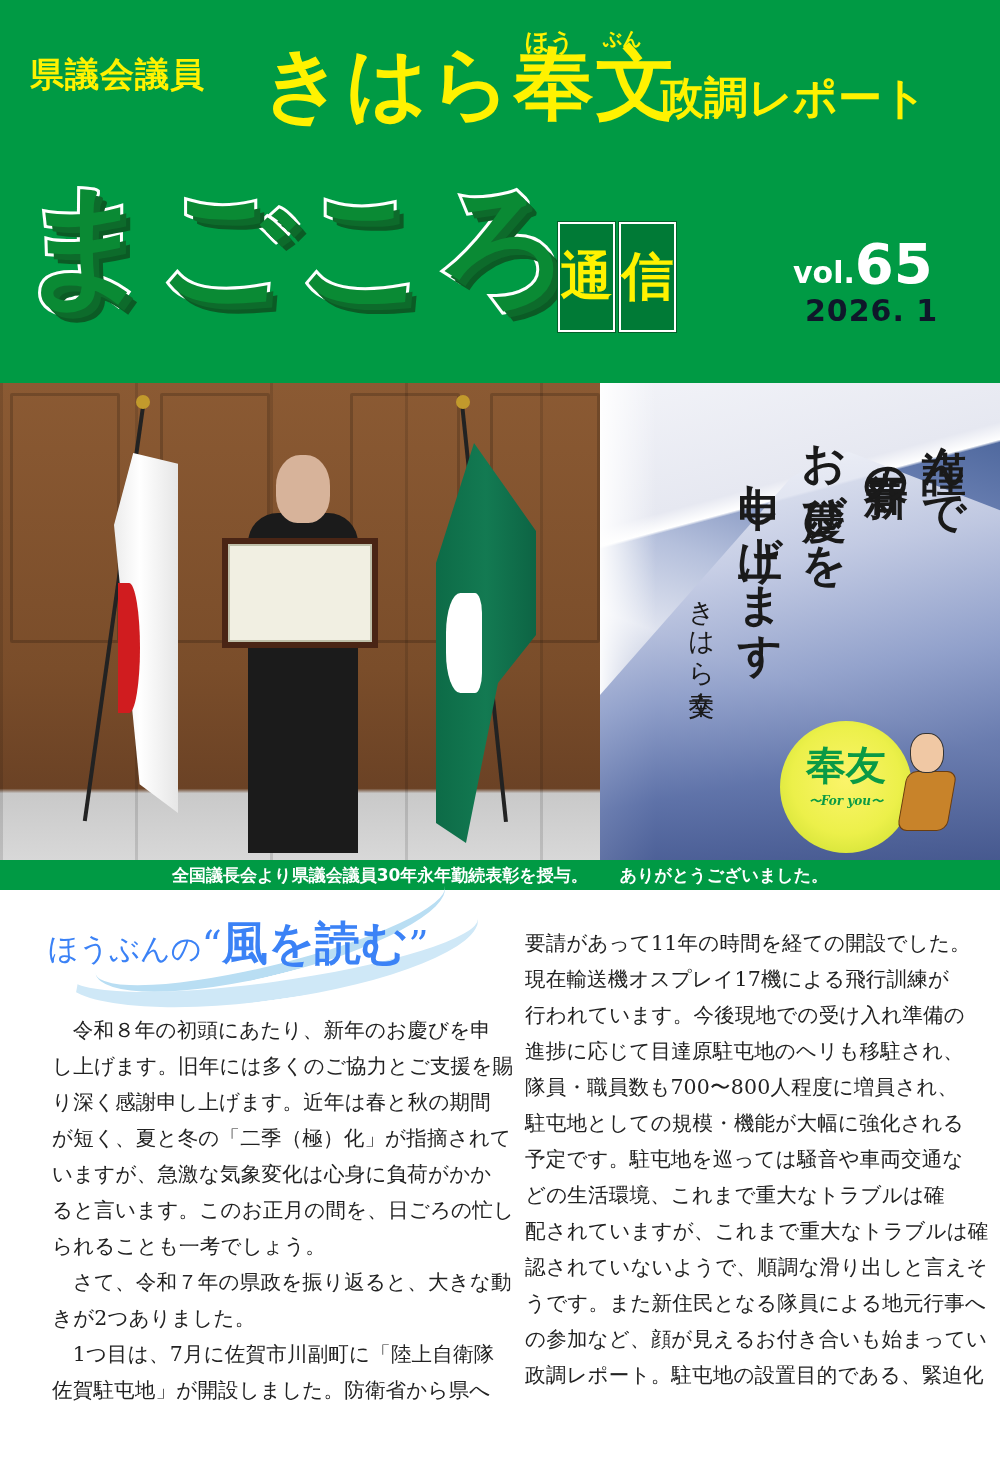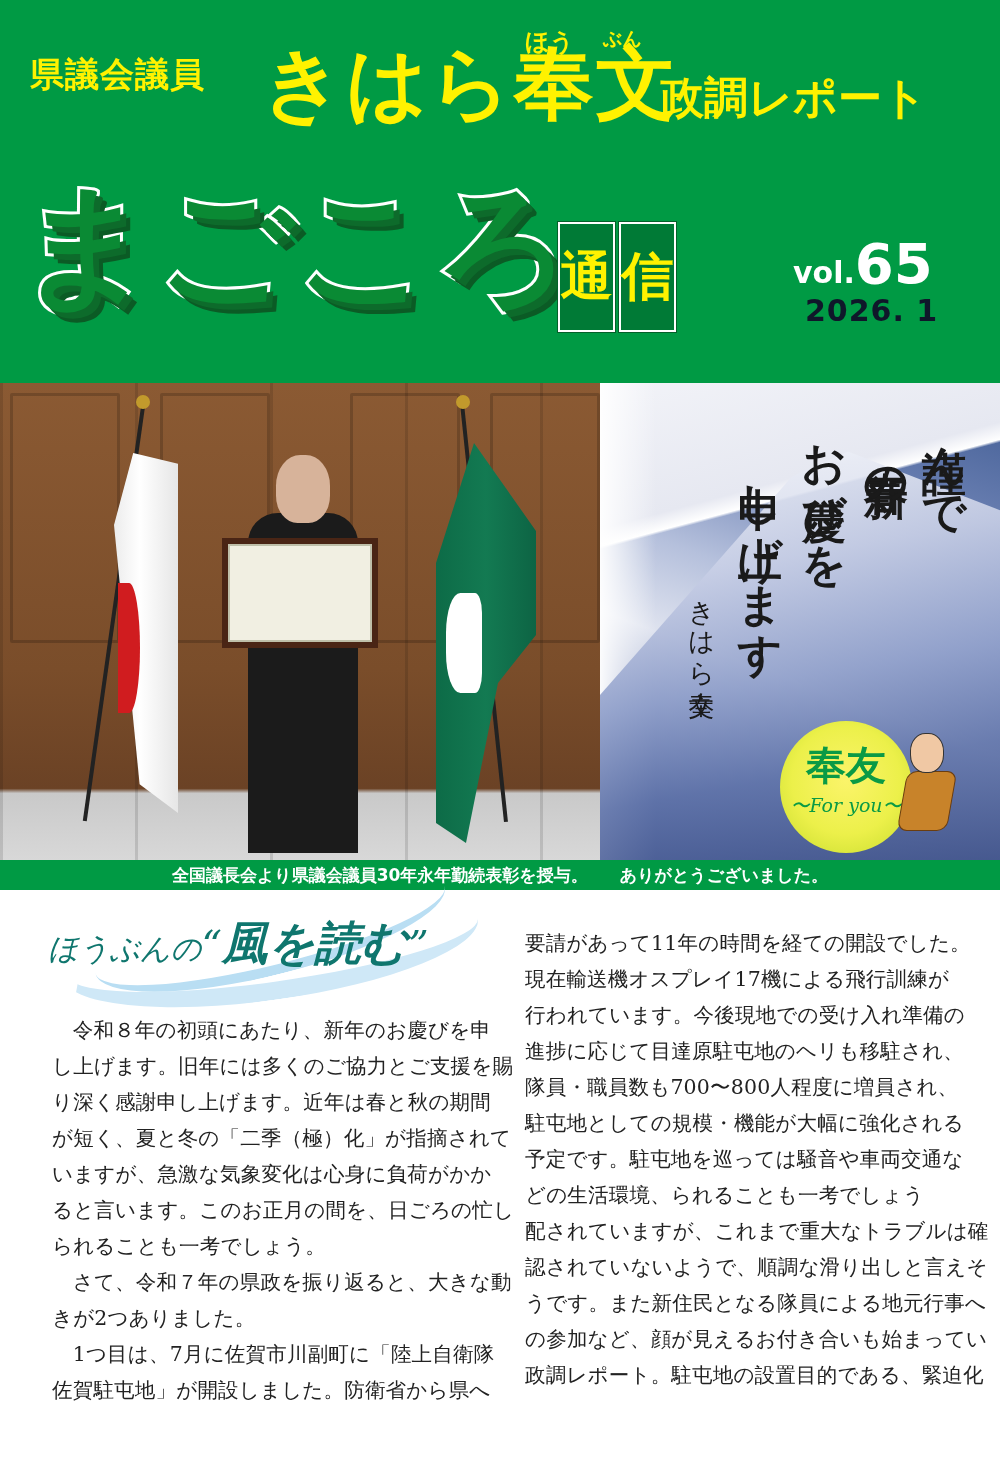--- a/index.html
+++ b/index.html
@@ -135,22 +135,23 @@
   .hotomo-badge {
     position: absolute; left: 780px; top: 338px; width: 132px; height: 132px; border-radius: 50%;
     background: radial-gradient(circle at 50% 45%, #fbf46a 0%, #ecf04a 55%, #c5db2c 100%);
     text-align: center;
   }
   .hotomo-title {
     display: block; margin-top: 24px; font-size: 40px; font-weight: bold; color: #0a9a45;
     font-family: "DejaVu Serif", serif; line-height: 1;
   }
   .hotomo-sub {
-    display: block; margin-top: 8px; font-size: 19px; font-style: italic; color: #0a9a45;
+    display: block; margin-top: 8px; font-size: 12px; font-style: italic; color: #0a9a45;
     font-family: "DejaVu Serif", serif;
+    font-weight: bold;
   }
   .mascot {
     position: absolute; left: 896px; top: 350px; width: 70px; height: 100px;
   }
   .mascot-head { position: absolute; left: 14px; top: 0; width: 34px; height: 40px; background: #f0c8a4; border-radius: 45%; border: 1px solid #333; }
   .mascot-body { position: absolute; left: 6px; top: 38px; width: 50px; height: 60px; background: #c8832a; border-radius: 10px; transform: skewX(-10deg); border: 1px solid #6a3d10; }
 
   
   .caption-band {
     position: absolute; left: 0; top: 860px; width: 1000px; height: 30px; background: #009a44;
@@ -167,21 +168,21 @@
     border-radius: 50%;
     border-bottom: 18px solid #cfe8f7;
     border-left: 6px solid transparent;
     transform: rotate(-8deg);
   }
   .swoosh2 {
     position: absolute; left: 60px; top: -10px; width: 360px; height: 90px; border-radius: 50%;
     border-bottom: 10px solid #b9def3; transform: rotate(-14deg);
   }
   .heading-text {
-    position: absolute; left: 18px; top: 18px; color: #0f766e; font-style: italic;
+    position: absolute; left: 18px; top: 18px; color: #3b82f6; 
     font-family: "DejaVu Serif", serif; white-space: nowrap;
   }
   .heading-small { font-size: 30px; }
   .heading-quote { font-size: 40px; }
   .heading-big { font-size: 46px; font-weight: bold; }
 
   
   .col {
     position: absolute; font-family: "DejaVu Serif", "Liberation Serif", serif;
     font-size: 20.5px; color: #222; line-height: 36px; letter-spacing: 0.2px;
@@ -289,19 +290,19 @@
 </div>
 
 <div class="col col-right">
   <p>要請があって11年の時間を経ての開設でした。</p>
   <p>現在輸送機オスプレイ17機による飛行訓練が</p>
   <p>行われています。今後現地での受け入れ準備の</p>
   <p>進捗に応じて目達原駐屯地のヘリも移駐され、</p>
   <p>隊員・職員数も700〜800人程度に増員され、</p>
   <p>駐屯地としての規模・機能が大幅に強化される</p>
   <p>予定です。駐屯地を巡っては騒音や車両交通な</p>
-  <p>どの生活環境、られることも一考でしょう</p>
+  <p>どの生活環境、これまで重大なトラブルは確</p>
   <p>配されていますが、これまで重大なトラブルは確</p>
   <p>認されていないようで、順調な滑り出しと言えそ</p>
   <p>うです。また新住民となる隊員による地元行事へ</p>
   <p>の参加など、顔が見えるお付き合いも始まってい</p>
   <p>政調レポート。駐屯地の設置目的である、緊迫化</p>
 </div>
 
 </body></html>

